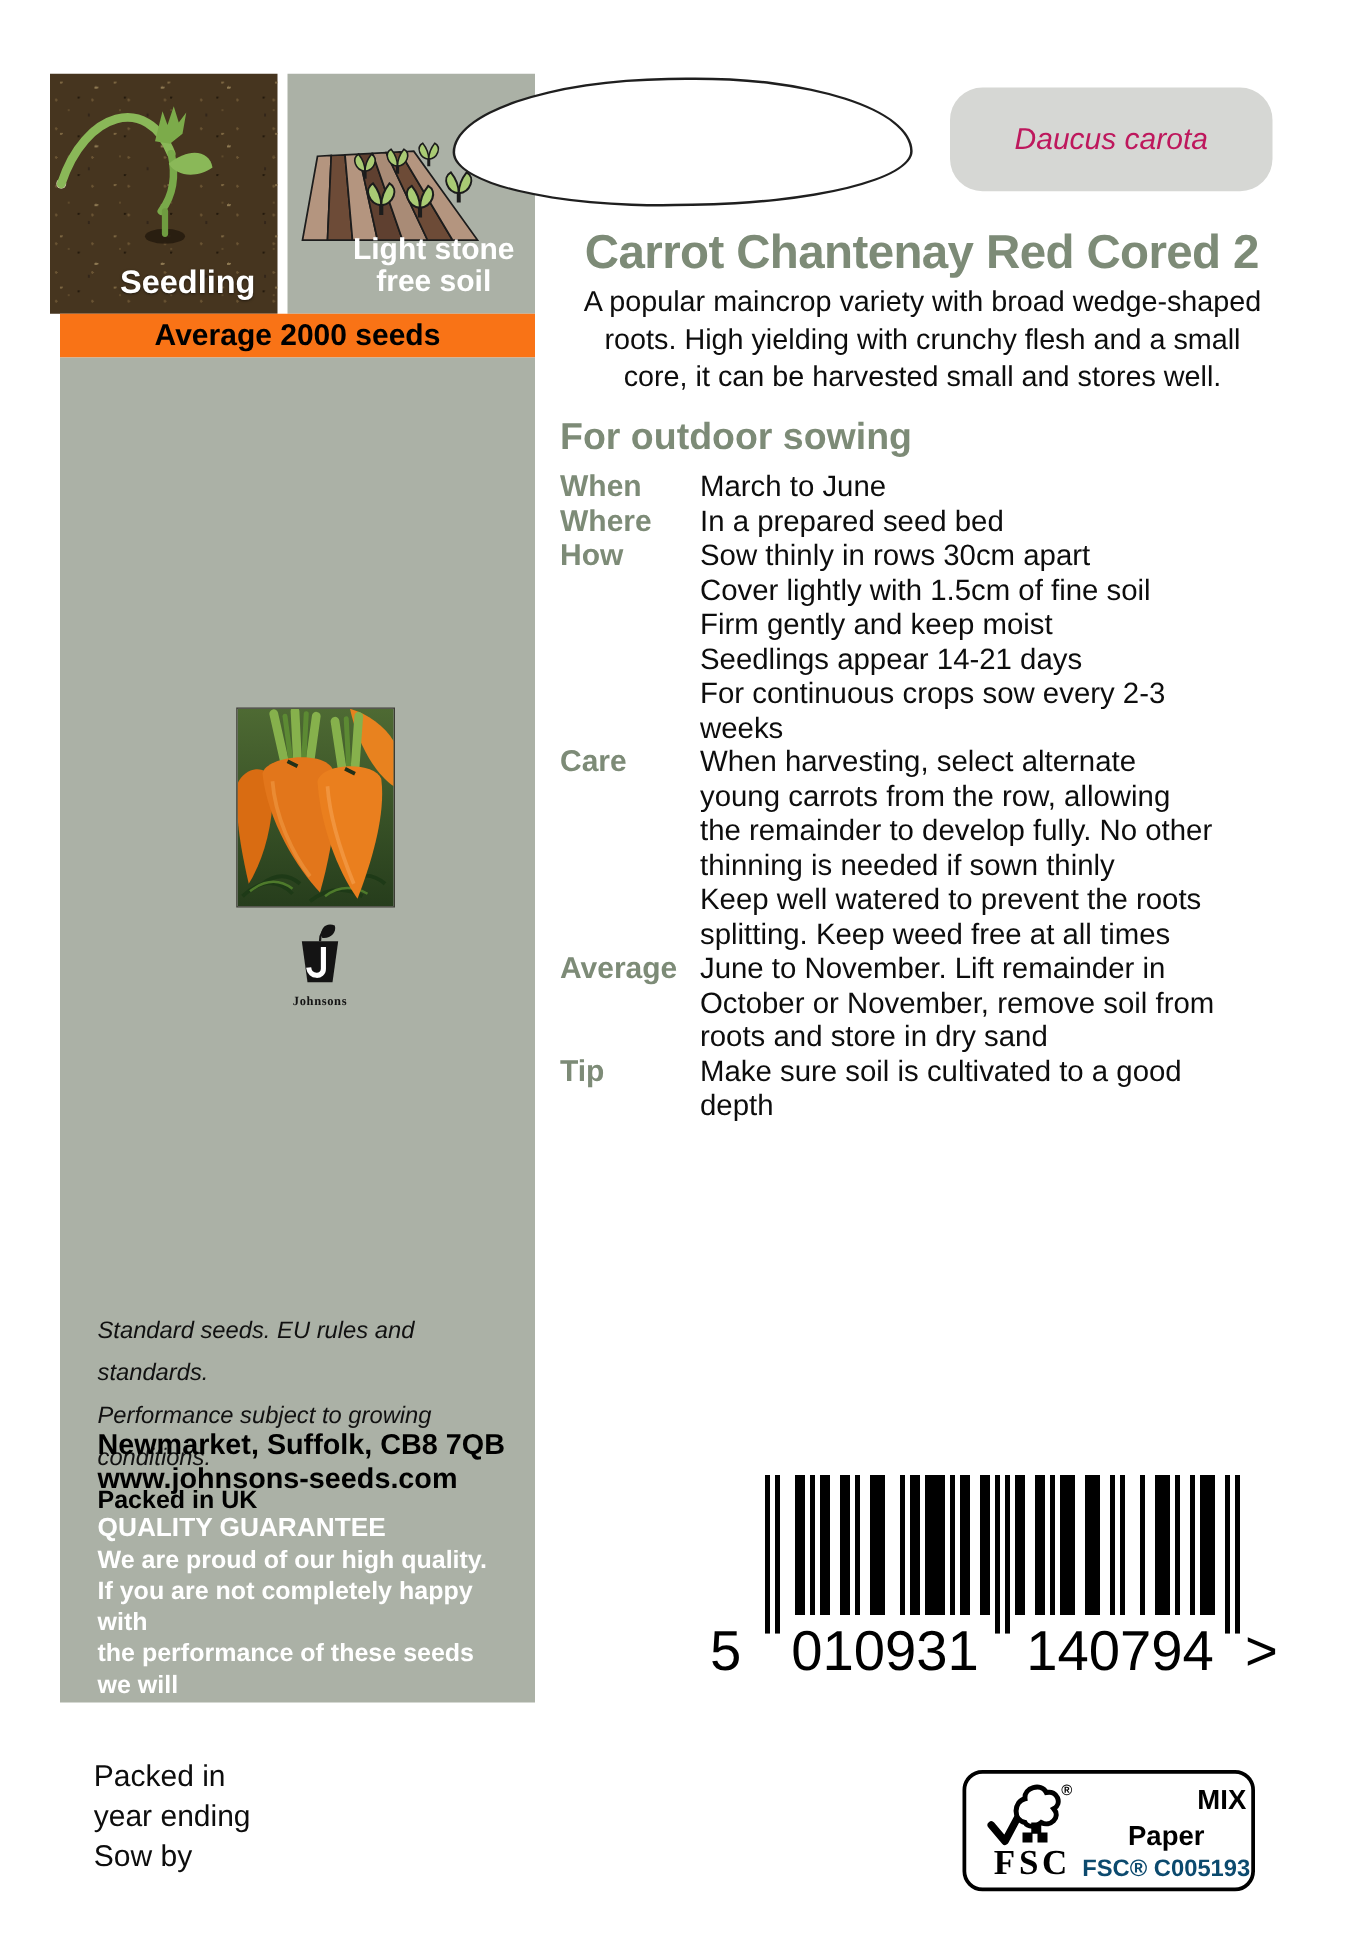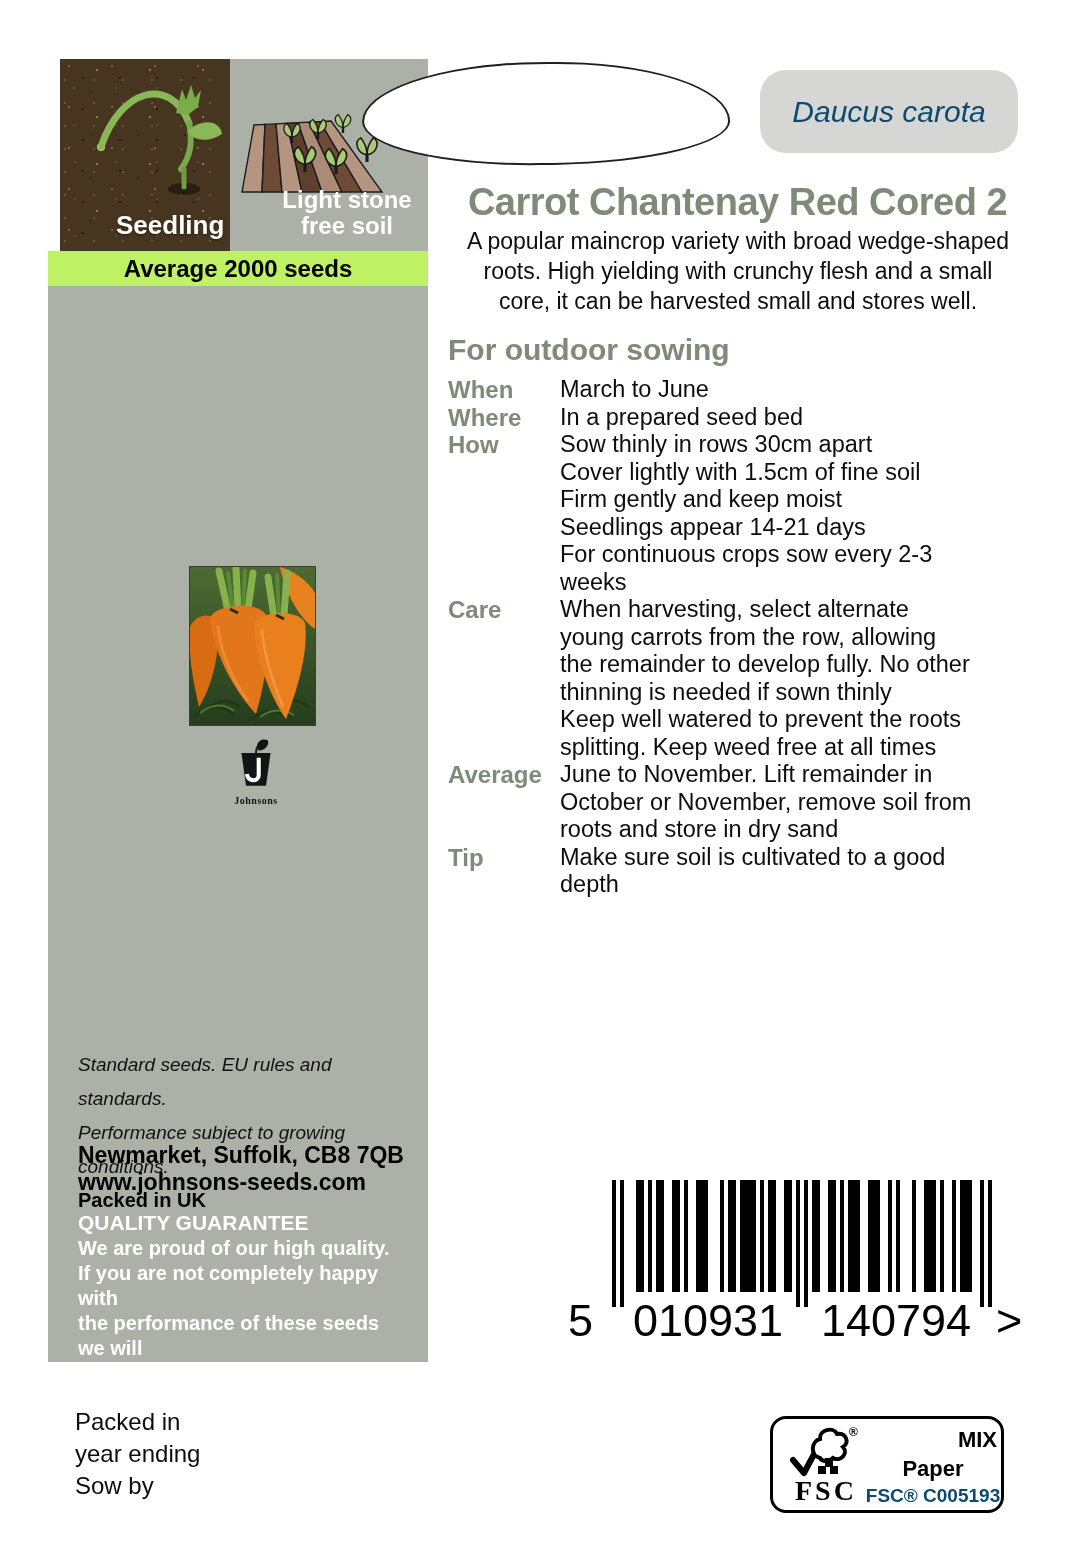--- a/index.html
+++ b/index.html
@@ -6,40 +6,40 @@
     --sage-panel:#abb1a6;
     --heading-green:#7d8b77;
     --species-badge-bg:#d6d7d4;
     --ink:#151515;
   }
   html,body{margin:0;padding:0;background:#fff;}
   .page{position:relative;width:1087px;height:1559px;background:#ffffff;
         font-family:"Liberation Sans",sans-serif;color:var(--ink);overflow:hidden;}
 
   
-  .seedling-photo{position:absolute;left:60px;top:59px;width:182px;height:192px;
+  .seedling-photo{position:absolute;left:40px;top:59px;width:182px;height:192px;
     background-color:#46351f;
     background-image:
       radial-gradient(2px 2px at 9px 7px,  #7d6742 50%, transparent 55%),
       radial-gradient(2px 2px at 23px 19px,#241a0d 50%, transparent 55%),
       radial-gradient(3px 2px at 37px 11px,#8d7851 50%, transparent 55%),
       radial-gradient(2px 2px at 15px 29px,#5e4a2c 50%, transparent 55%),
       radial-gradient(2px 3px at 31px 33px,#33261a 50%, transparent 55%),
       radial-gradient(2px 2px at 5px 21px, #6a5433 50%, transparent 55%);
-    background-size:43px 41px,37px 31px,53px 47px,41px 37px,47px 43px,29px 23px;padding-left:32px;}
+    background-size:43px 41px,37px 31px,53px 47px,41px 37px,47px 43px,29px 23px;}
   .seedling-caption{position:absolute;left:56px;bottom:10px;color:#fff;
     font-weight:bold;font-size:26px;text-shadow:0 1px 2px rgba(0,0,0,.5);}
 
   
   .soil-box{position:absolute;left:230px;top:59px;width:198px;height:192px;
     background:var(--sage-panel);}
   .soil-caption{position:absolute;left:0;right:0;bottom:12px;text-align:center;color:#fff;
     font-weight:bold;font-size:24px;line-height:26px;white-space:pre-line;margin-left:36px;}
 
-  .avg-band{position:absolute;left:48px;top:251px;width:380px;height:35px;background:#bef264;
+  .avg-band{position:absolute;left:48px;top:251px;width:380px;height:35px;background:#f97316;
     display:flex;align-items:center;justify-content:center;}
   .avg-band span{font-weight:bold;font-size:24px;color:#000;}
 
   
   .sage-panel{position:absolute;left:48px;top:286px;width:380px;height:1076px;
     background:var(--sage-panel);}
   .carrot-photo{position:absolute;left:142px;top:281px;width:125px;height:158px;
     outline:1px solid #3c3c34;}
   .brand{position:absolute;left:168px;top:452px;width:80px;text-align:center;}
   .brand-word{font-family:"Liberation Serif",serif;font-weight:bold;font-size:10px;
@@ -53,21 +53,21 @@
   .g-head{font-weight:bold;font-size:21px;line-height:26px;}
   .g-body{font-weight:bold;font-size:20px;line-height:25px;white-space:pre-line;}
 
   
   .blank-oval{position:absolute;left:362px;top:62px;width:364px;height:99px;background:#fff;
     border:2px solid #1f1f1f;border-radius:49% 51% 50% 50% / 58% 62% 42% 46%;
     transform:rotate(-.8deg);z-index:3;}
   .species-badge{position:absolute;left:760px;top:70px;width:258px;height:83px;
     background:var(--species-badge-bg);border-radius:26px;display:flex;
     align-items:center;justify-content:center;}
-  .species-badge span{font-style:italic;font-size:30px;color:#0c4a6e;}
+  .species-badge span{font-style:italic;font-size:24px;color:#be185d;}
 
   .title{position:absolute;left:430px;top:181px;width:615px;margin:0;text-align:center;
     font-size:38px;font-weight:bold;letter-spacing:-.5px;color:var(--heading-green);}
   .desc{position:absolute;left:438px;top:226px;width:600px;margin:0;text-align:center;
     font-size:23px;line-height:30px;white-space:pre-line;color:#0d0d0d;}
   .sow-head{position:absolute;left:448px;top:333px;margin:0;font-size:30px;
     font-weight:bold;color:var(--heading-green);}
   .rows{position:absolute;left:448px;top:376px;width:580px;}
   .row{display:flex;}
   .row-label{flex:0 0 112px;font-weight:bold;font-size:24px;line-height:27.5px;

